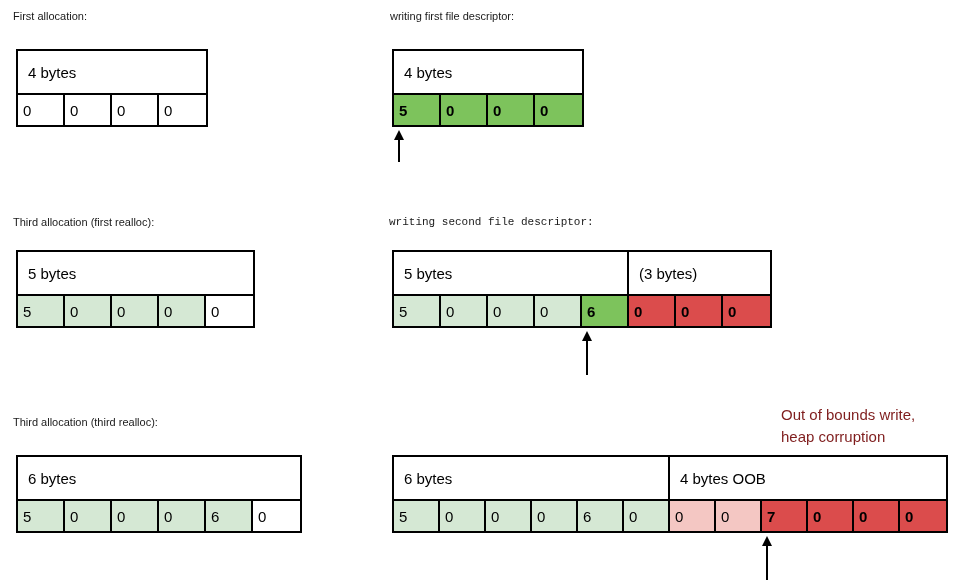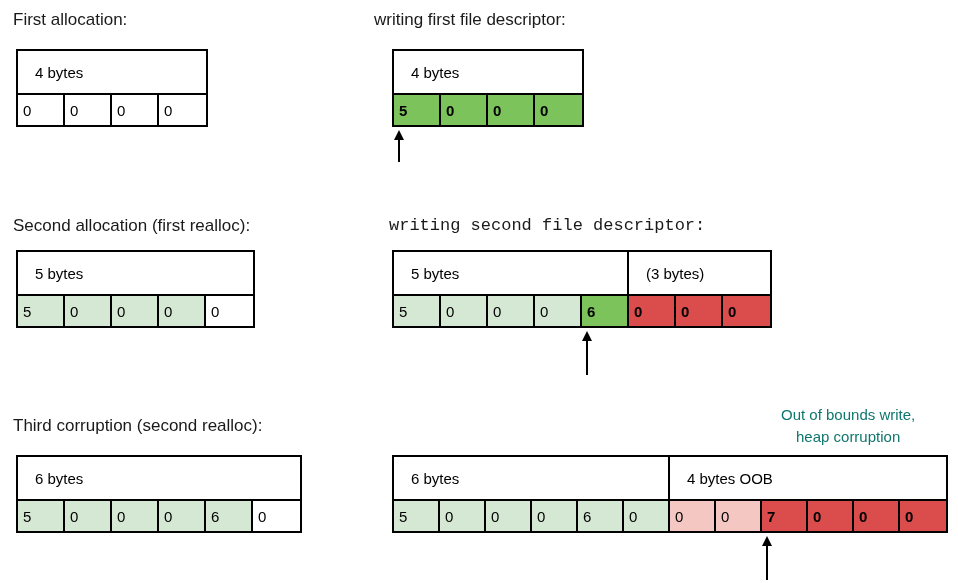--- a/index.html
+++ b/index.html
@@ -11,39 +11,39 @@
     position: relative;
     width: 958px;
     height: 583px;
     background: #ffffff;
     font-family: "Liberation Sans", sans-serif;
     color: #000000;
     overflow: hidden;
   }
   .section-label {
     position: absolute;
-    font-size: 17px;
+    font-size: 11px;
     white-space: nowrap;
     color: #1a1a1a;
   }
   .alloc-table {
     position: absolute;
     border: 2px solid #000000;
     background: #ffffff;
   }
   .hdr-row {
     display: flex;
     height: 42px;
     border-bottom: 2px solid #000000;
   }
   .hdr-cell {
     box-sizing: border-box;
     display: flex;
     align-items: center;
-    padding-left: 17px;
+    padding-left: 10px;
     font-size: 15px;
     border-right: 2px solid #000000;
   }
   .hdr-cell:last-child { border-right: none; }
   .cell-row {
     display: flex;
     height: 30px;
   }
   .byte-cell {
     box-sizing: border-box;
@@ -74,59 +74,58 @@
     background: #000000;
     flex: 1;
   }
   .oob-note {
     position: absolute;
     left: 781px;
     top: 404px;
     font-size: 15px;
     line-height: 22px;
     white-space: pre-line;
-    color: #0f766e;
-    text-align: center;
+    color: #7f1d1d;
   }
 </style>
 </head>
 <body>
 
 <div id="canvas">
   <div class="oob-note">Out of bounds write,
 heap corruption</div>
 <div class="section-label" style="left: 13px; top: 10px;">First allocation:</div>
     <div class="alloc-table" style="left: 16px; top: 49px; width: 188px;">
       <div class="hdr-row">
         <div class="hdr-cell" style="width: 188px;">4 bytes</div>
       </div>
       <div class="cell-row">
         <div class="byte-cell" style="width: 47px; background: rgb(255, 255, 255);">0</div>
         <div class="byte-cell" style="width: 47px; background: rgb(255, 255, 255);">0</div>
         <div class="byte-cell" style="width: 47px; background: rgb(255, 255, 255);">0</div>
         <div class="byte-cell" style="width: 47px; background: rgb(255, 255, 255);">0</div>
       </div>
     </div>
-    <div class="section-label" style="left: 374px; top: 10px;">writing first file descriptor:</div>
+    <div class="section-label" style="left: 390px; top: 10px;">writing first file descriptor:</div>
     <div class="alloc-table" style="left: 392px; top: 49px; width: 188px;">
       <div class="hdr-row">
         <div class="hdr-cell" style="width: 188px;">4 bytes</div>
       </div>
       <div class="cell-row">
         <div class="byte-cell bold" style="width: 47px; background: rgb(125, 195, 92);">5</div>
         <div class="byte-cell bold" style="width: 47px; background: rgb(125, 195, 92);">0</div>
         <div class="byte-cell bold" style="width: 47px; background: rgb(125, 195, 92);">0</div>
         <div class="byte-cell bold" style="width: 47px; background: rgb(125, 195, 92);">0</div>
       </div>
     </div>
     <div class="arrow" style="left: 394px; top: 130px; height: 32px;">
       <div class="head"></div>
       <div class="stem"></div>
     </div>
-    <div class="section-label" style="left: 13px; top: 216px;">Second allocation (first realloc):</div>
+    <div class="section-label" style="left: 13px; top: 216px;">Third allocation (first realloc):</div>
     <div class="alloc-table" style="left: 16px; top: 250px; width: 235px;">
       <div class="hdr-row">
         <div class="hdr-cell" style="width: 235px;">5 bytes</div>
       </div>
       <div class="cell-row">
         <div class="byte-cell" style="width: 47px; background: rgb(213, 232, 212);">5</div>
         <div class="byte-cell" style="width: 47px; background: rgb(213, 232, 212);">0</div>
         <div class="byte-cell" style="width: 47px; background: rgb(213, 232, 212);">0</div>
         <div class="byte-cell" style="width: 47px; background: rgb(213, 232, 212);">0</div>
         <div class="byte-cell" style="width: 47px; background: rgb(255, 255, 255);">0</div>
@@ -146,21 +145,21 @@
         <div class="byte-cell bold" style="width: 47px; background: rgb(125, 195, 92);">6</div>
         <div class="byte-cell bold" style="width: 47px; background: rgb(219, 76, 76);">0</div>
         <div class="byte-cell bold" style="width: 47px; background: rgb(219, 76, 76);">0</div>
         <div class="byte-cell bold" style="width: 47px; background: rgb(219, 76, 76);">0</div>
       </div>
     </div>
     <div class="arrow" style="left: 582px; top: 331px; height: 44px;">
       <div class="head"></div>
       <div class="stem"></div>
     </div>
-    <div class="section-label" style="left: 13px; top: 416px;">Third corruption (second realloc):</div>
+    <div class="section-label" style="left: 13px; top: 416px;">Third allocation (third realloc):</div>
     <div class="alloc-table" style="left: 16px; top: 455px; width: 282px;">
       <div class="hdr-row">
         <div class="hdr-cell" style="width: 282px;">6 bytes</div>
       </div>
       <div class="cell-row">
         <div class="byte-cell" style="width: 47px; background: rgb(213, 232, 212);">5</div>
         <div class="byte-cell" style="width: 47px; background: rgb(213, 232, 212);">0</div>
         <div class="byte-cell" style="width: 47px; background: rgb(213, 232, 212);">0</div>
         <div class="byte-cell" style="width: 47px; background: rgb(213, 232, 212);">0</div>
         <div class="byte-cell" style="width: 47px; background: rgb(213, 232, 212);">6</div>

